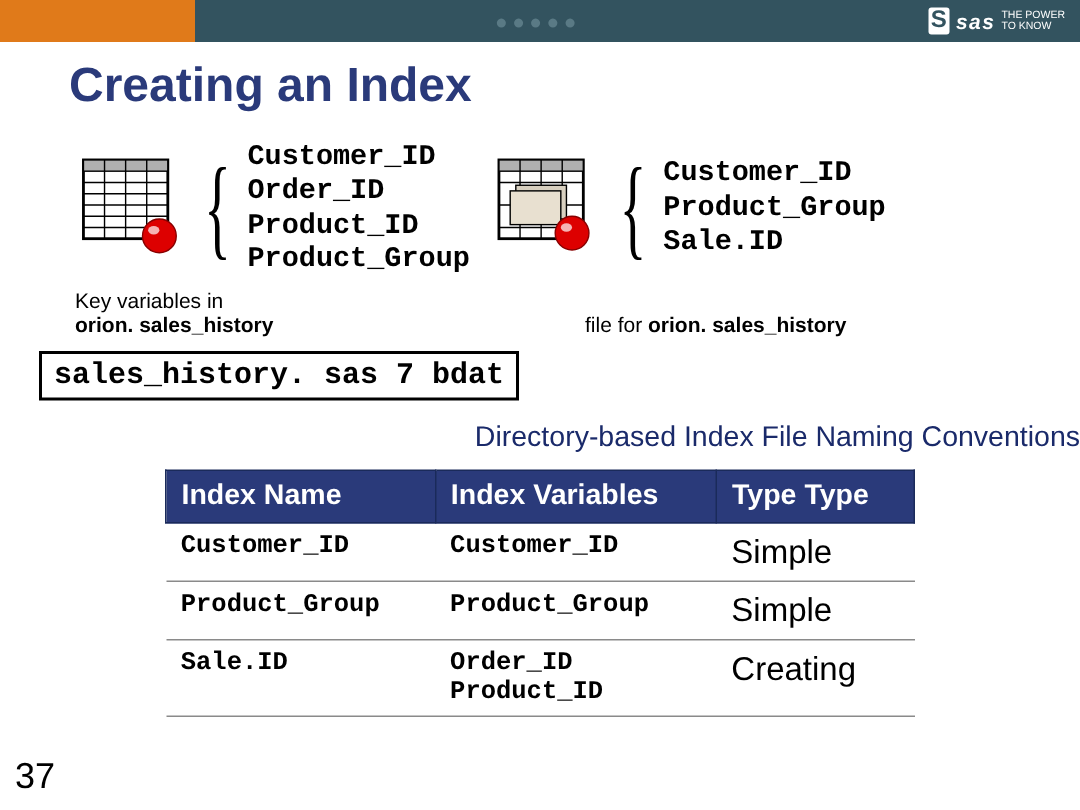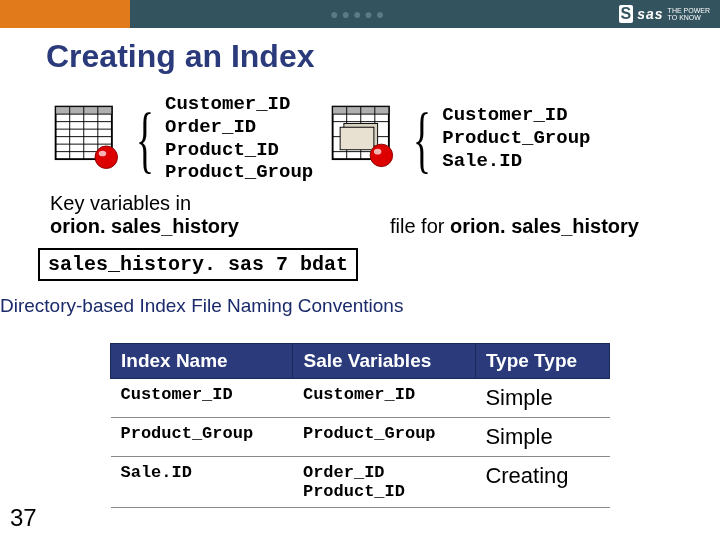--- a/index.html
+++ b/index.html
@@ -18,29 +18,29 @@
   .row1 { display: flex; gap: 14px; align-items: center; padding: 0 20px 0 50px; }
   .icon-brace-group { display: flex; align-items: center; gap: 2px; }
   
   .table-icon { width: 75px; height: 75px; position: relative; }
   .table-icon svg { width: 100%; height: 100%; }
   
   .brace { font-size: 75px; font-family: serif; line-height: 1; color: #000; transform: scaleX(0.5); }
   
   .var-list { font-family: "Courier New", monospace; font-size: 19px; font-weight: bold; line-height: 1.2; }
   
-  .row2 { display: flex; gap: 30px; padding: 8px 20px 10px 50px; font-size: 20px; color: #000; }
+  .row2 { display: flex; gap: 30px; padding: 8px 20px 10px 50px; font-size: 14px; color: #000; }
   .row2 > div { flex: 1; }
   
-  .filename-row { display: flex; gap: 16px; padding: 0 20px 0 38px; }
+  .filename-row { display: flex; gap: 16px; padding: 0 20px 0 26px; }
   .filename-box { border: 2px solid #000; padding: 3px 8px; font-family: "Courier New", monospace; font-size: 20px; font-weight: bold; }
   
-  .subtitle { text-align: left; color: #1a2a6a; font-size: 19px; padding: 14px 0 10px; }
+  .subtitle { text-align: right; color: #1a2a6a; font-size: 19px; padding: 14px 0 10px; }
   
-  .idx-table { margin: 16px auto; border-collapse: collapse; width: 500px; }
+  .idx-table { margin: 0 auto; border-collapse: collapse; width: 500px; }
   .idx-table th { background: #2a3a7a; color: #fff; font-size: 19px; font-weight: bold; padding: 6px 10px; border: 1px solid #1a2a5a; text-align: left; }
   .idx-table td { border-bottom: 1px solid #8a8a8a; padding: 6px 10px; font-size: 22px; vertical-align: top; }
   .idx-table td.mono { font-family: "Courier New", monospace; font-weight: bold; font-size: 17px; }
   .idx-table td .line { display: block; }
   
   .page-num { position: absolute; bottom: 8px; left: 10px; font-size: 24px; color: #000; }
 </style>
 </head>
 <body>
 
@@ -125,21 +125,21 @@
 <div class="filename-row">
   <div class="filename-box">sales_history. sas 7 bdat</div>
 </div>
 
 <div class="subtitle">Directory-based Index File Naming Conventions</div>
 
 <table class="idx-table">
   <thead>
       <tr>
     <th>Index Name</th>
-    <th>Sale Variables</th>
+    <th>Index Variables</th>
     <th>Type Type</th>
   </tr>
     </thead>
   <tbody>
     <tr>
       <td class="mono">Customer_ID</td>
       <td class="mono">Customer_ID</td>
       <td>Simple</td>
     </tr>
     <tr>

